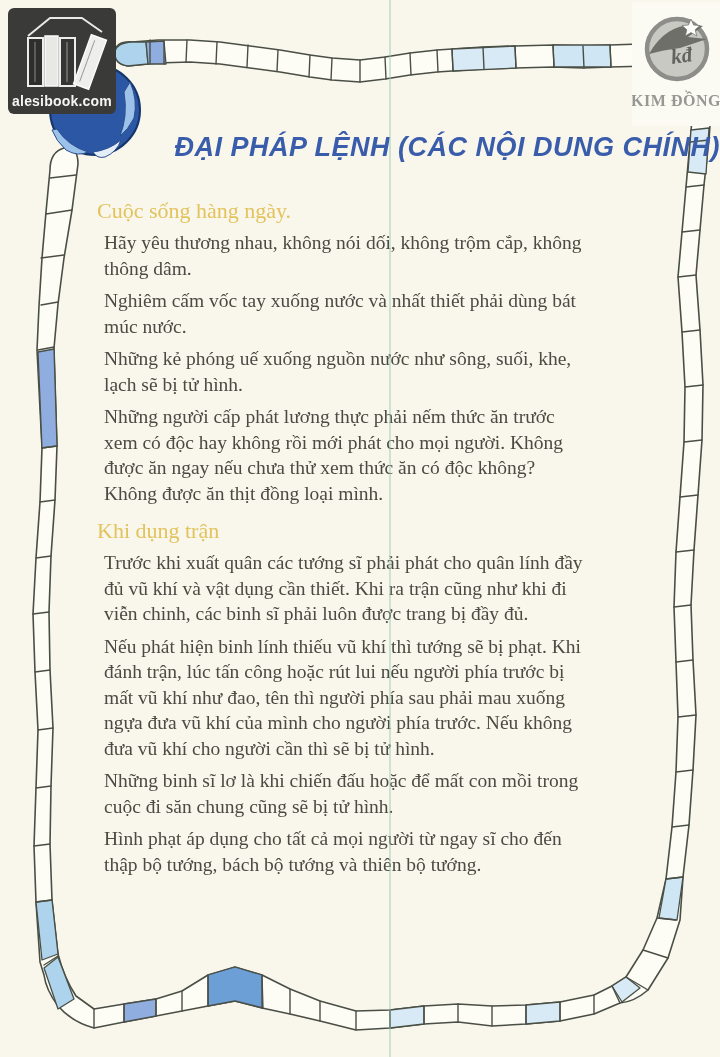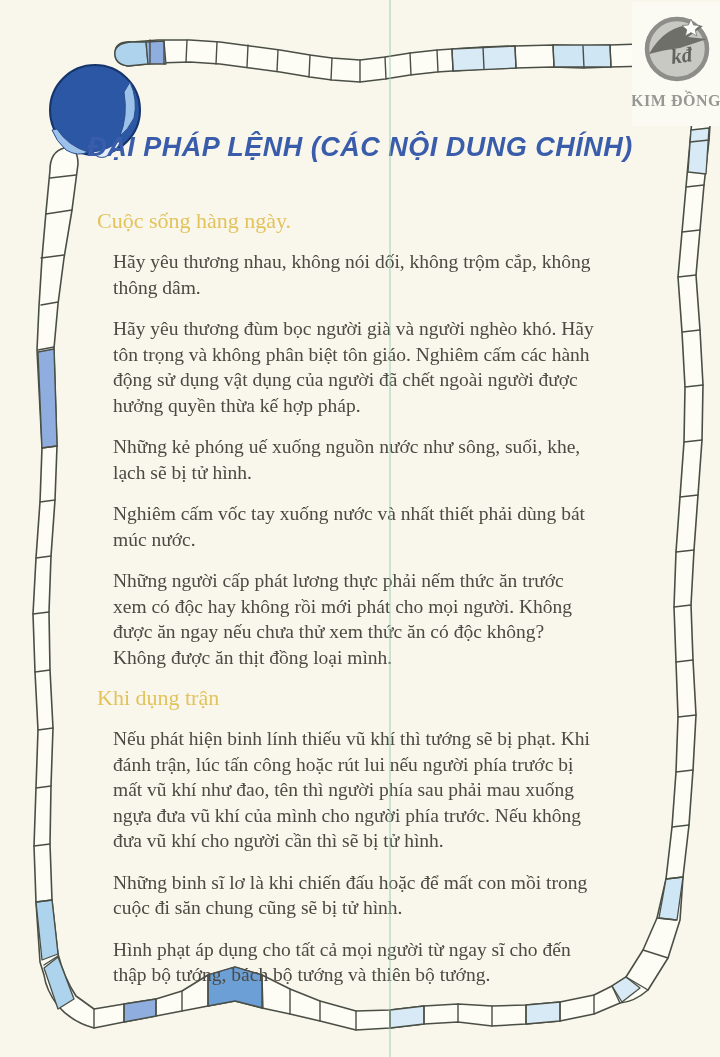--- a/index.html
+++ b/index.html
@@ -5,29 +5,29 @@
   :root{
     --page-bg:#f9f6ec; --body-text:#4b4a43; --heading-gold:#e2c35c;
     --title-blue:#3a5dab; --border-ink:#4a4f46; --band-fill:#fdfcf5;
     --blue-light:#aed3ec; --blue-pale:#d8eaf6; --blue-paler:#cfe6f4;
     --blue-periwinkle:#8fadde; --blue-medium:#6b9fd6; --knot-blue:#2b57a4;
   }
   html,body{margin:0;padding:0}
   .page{position:relative;width:720px;height:1057px;background:var(--page-bg);
         overflow:hidden;font-family:"Liberation Serif",serif;}
   .border-svg{position:absolute;left:0;top:0}
-  .title{position:absolute;top:132px;left:0;width:720px;text-align:center;
+  .title{position:absolute;top:132px;left:0;width:720px;text-align:right;
          font-family:"Liberation Sans",sans-serif;font-weight:bold;font-style:italic;
          font-size:27px;letter-spacing:.5px;color:var(--title-blue);white-space:nowrap}
   .content{position:absolute;left:97px;top:197px;width:558px;
            color:var(--body-text);font-size:19.5px;line-height:25.5px;}
   .content h2{font-size:22px;line-height:24px;font-weight:normal;
               color:var(--heading-gold);margin:13px 0 6px;}
-  .content h2.first{margin-top:12px}
-  .content p{margin:16px;white-space:pre-line;}
+  .content h2.first{margin-top:2px}
+  .content p{margin:7px;white-space:pre-line;}
   .alesibook{position:absolute;left:8px;top:8px;width:108px;height:106px;
              background:#3a3a38;border-radius:6px;}
   .alesibook .label{position:absolute;left:0;right:0;bottom:5px;text-align:center;
                     color:#f5f5f1;font-family:"Liberation Sans",sans-serif;
                     font-weight:bold;font-size:14px;letter-spacing:.2px}
   .books{position:absolute;left:0;top:2px}
   .kimdong{position:absolute;left:632px;top:2px}
   .fold{position:absolute;left:389px;top:0;width:2px;height:1057px;
         background:rgba(150,205,180,.45);pointer-events:none;}
 </style>
@@ -80,46 +80,60 @@
       <path d="M93,152 Q109,150 121,140 Q117,152 105,157 Q97,159 93,152 Z" fill="#e4eef8" stroke="#2a4e8f" stroke-width="1"></path>
     </g>
   </svg>
 
   <div class="title">ĐẠI PHÁP LỆNH (CÁC NỘI DUNG CHÍNH)</div>
 
   <div class="content">
     <h2 class="first">Cuộc sống hàng ngày.</h2>
     <p>Hãy yêu thương nhau, không nói dối, không trộm cắp, không
 thông dâm.</p>
-    <p>Hãy yêu thương đùm bọc người già và người nghèo khó. Hãy
-tôn trọng và không phân biệt tôn giáo. Nghiêm cấm các hành
-động sử dụng vật dụng của người đã chết ngoài người được
-hưởng quyền thừa kế hợp pháp.</p>
 
+    <p>Nghiêm cấm vốc tay xuống nước và nhất thiết phải dùng bát
+múc nước.</p>
     <p>Những kẻ phóng uế xuống nguồn nước như sông, suối, khe,
 lạch sẽ bị tử hình.</p>
-    <p>Nghiêm cấm vốc tay xuống nước và nhất thiết phải dùng bát
-múc nước.</p>
     <p>Những người cấp phát lương thực phải nếm thức ăn trước
 xem có độc hay không rồi mới phát cho mọi người. Không
 được ăn ngay nếu chưa thử xem thức ăn có độc không?
 Không được ăn thịt đồng loại mình.</p>
 
     <h2>Khi dụng trận</h2>
+    <p>Trước khi xuất quân các tướng sĩ phải phát cho quân lính đầy
+đủ vũ khí và vật dụng cần thiết. Khi ra trận cũng như khi đi
+viễn chinh, các binh sĩ phải luôn được trang bị đầy đủ.</p>
     <p>Nếu phát hiện binh lính thiếu vũ khí thì tướng sẽ bị phạt. Khi
 đánh trận, lúc tấn công hoặc rút lui nếu người phía trước bị
 mất vũ khí như đao, tên thì người phía sau phải mau xuống
 ngựa đưa vũ khí của mình cho người phía trước. Nếu không
 đưa vũ khí cho người cần thì sẽ bị tử hình.</p>
     <p>Những binh sĩ lơ là khi chiến đấu hoặc để mất con mồi trong
 cuộc đi săn chung cũng sẽ bị tử hình.</p>
     <p>Hình phạt áp dụng cho tất cả mọi người từ ngay sĩ cho đến
 thập bộ tướng, bách bộ tướng và thiên bộ tướng.</p>
   </div>
 
+  <div class="alesibook">
+    <svg class="books" width="108" height="84" viewBox="0 0 108 84">
+      <path d="M20,26 L42,8 L74,8 L94,22" fill="none" stroke="#e9e9e6" stroke-width="2" stroke-linejoin="round"></path>
+      <rect x="20" y="28" width="15" height="48" fill="#2e2e2c" stroke="#ededeb" stroke-width="2"></rect>
+      <line x1="27" y1="32" x2="27" y2="72" stroke="#8a8a88" stroke-width="1"></line>
+      <rect x="37" y="26" width="13" height="50" fill="#e8e8e5" stroke="#fbfbf9" stroke-width="1.5"></rect>
+      <rect x="52" y="28" width="15" height="48" fill="#353533" stroke="#ededeb" stroke-width="2"></rect>
+      <line x1="59" y1="32" x2="59" y2="72" stroke="#9a9a98" stroke-width="1"></line>
+      <g transform="rotate(20 82 52)">
+        <rect x="74" y="26" width="16" height="52" fill="#eeeeec" stroke="#fbfbf9" stroke-width="1.5"></rect>
+        <line x1="79" y1="30" x2="79" y2="74" stroke="#9a9a98" stroke-width="1"></line>
+      </g>
+    </svg>
+    <div class="label">alesibook.com</div>
+  </div>
 
   <svg class="kimdong" width="88" height="124" viewBox="0 0 88 124">
     <rect x="0" y="0" width="88" height="124" fill="#fbfaf3"></rect>
     <circle cx="45" cy="47" r="30" fill="#c9c9c4" stroke="#8d8d89" stroke-width="4.5"></circle>
     <path d="M17,52 Q36,18 71,24 L56,35 L75,37 L48,46 Q31,48 17,52 Z" fill="#6f6f6a"></path>
     <polygon points="59,17 61.6,23 68,23.5 63.2,27.7 64.7,34 59,30.6 53.3,34 54.8,27.7 50,23.5 56.4,23" fill="#fdfdfb" stroke="#777773" stroke-width="0.8"></polygon>
     <text x="40" y="62" font-family="Liberation Serif, serif" font-style="italic" font-weight="bold" font-size="21" fill="#62625e" transform="rotate(-8 40 62)">kđ</text>
     <text x="44" y="104" text-anchor="middle" font-family="Liberation Serif, serif" font-weight="bold" font-size="16" letter-spacing="0.5" fill="#8d8d89" opacity="0.9">KIM ĐỒNG</text>
   </svg>
 

